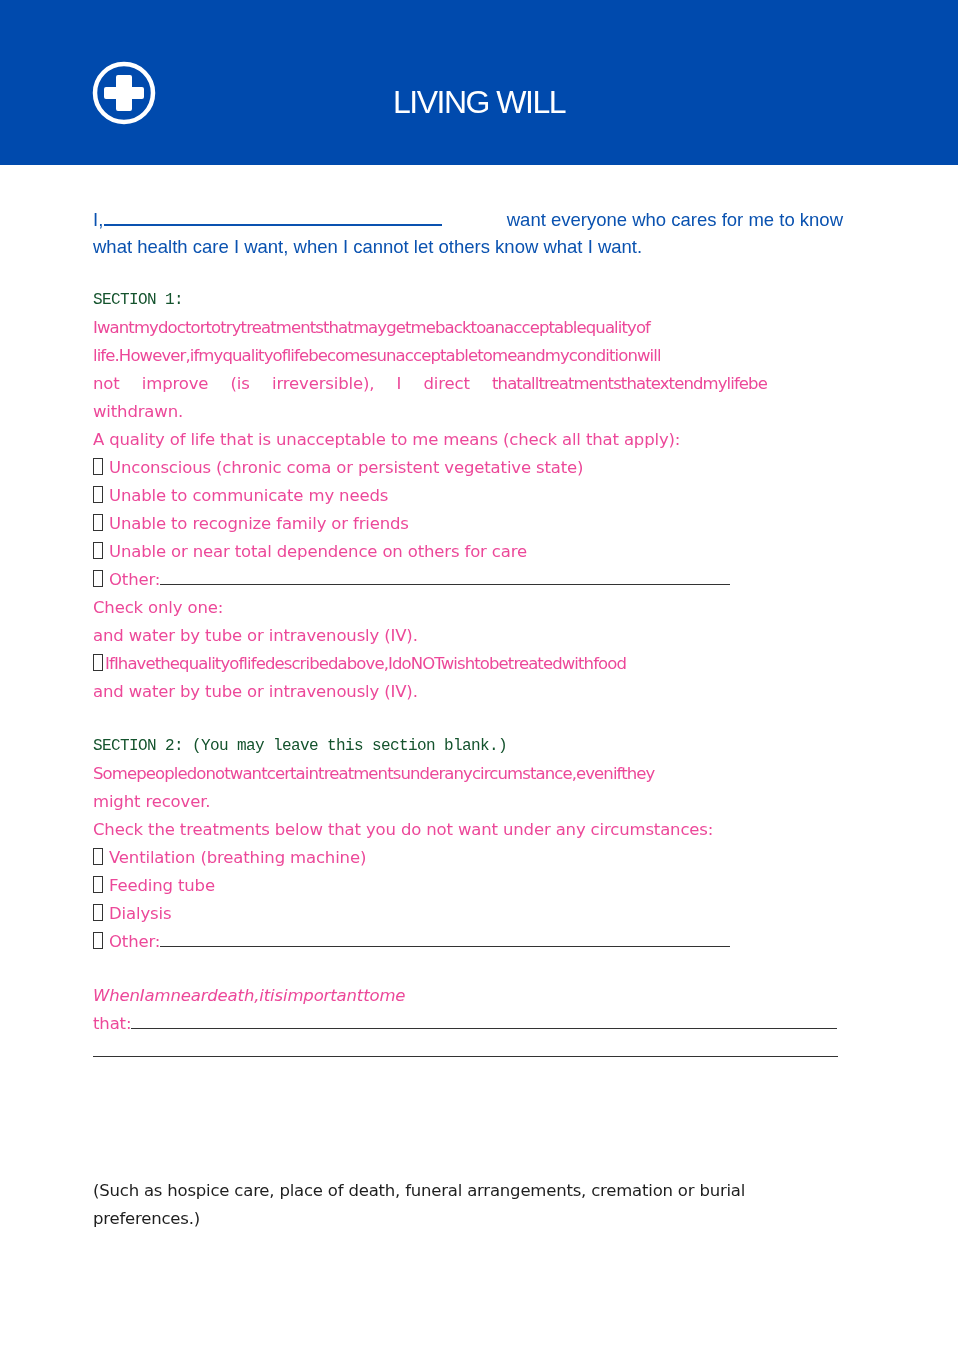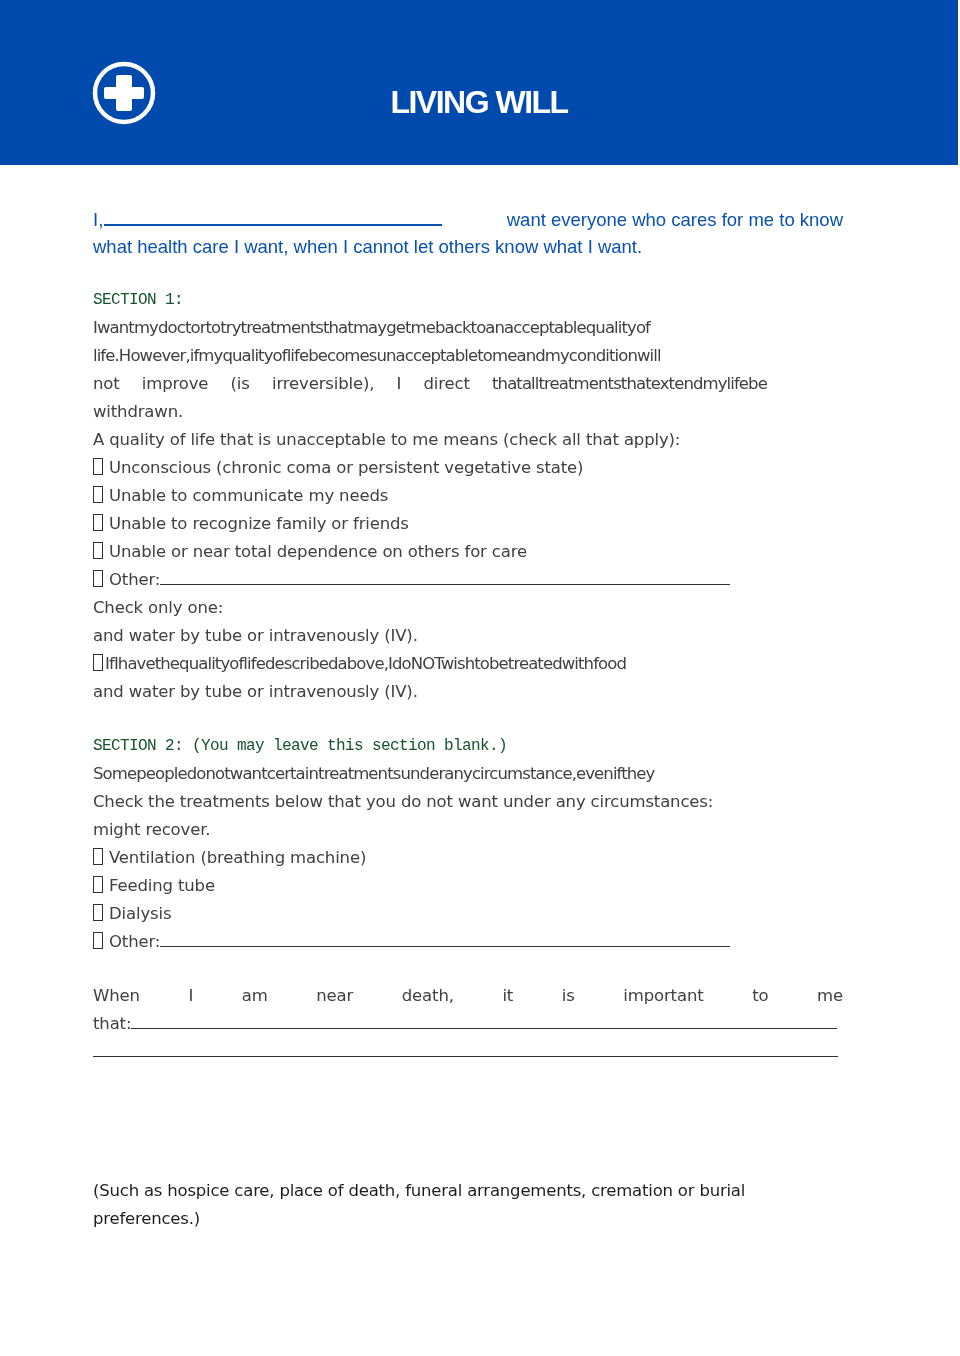--- a/index.html
+++ b/index.html
@@ -2,29 +2,29 @@
 <html><head>
   <meta charset="utf-8">
   <style>
     html, body { margin: 0; padding: 0; background: #ffffff; }
     body { width: 960px; height: 1356px; position: relative; overflow: hidden;
            font-family: "DejaVu Sans", sans-serif; color: #1a1a1a; }
     .header { position: absolute; left: 0; top: 0; width: 958px; height: 165px; background: #004aad; }
     .logo { position: absolute; left: 92px; top: 61px; width: 64px; height: 64px; }
     .title { position: absolute; left: 0; right: 0; top: 82px; text-align: center;
              color: #ffffff; font-family: "Liberation Sans", sans-serif; font-size: 32px;
-             letter-spacing: -1.5px; font-weight: bold; line-height: 40px; }
+             letter-spacing: -1.5px; font-weight: normal; line-height: 40px; }
     .content { position: absolute; left: 93px; top: 206px; width: 750px; }
     .intro { color: #0a52b0; font-family: "Liberation Sans", sans-serif; font-size: 18.5px; line-height: 27px; }
     .intro-line1 { display: flex; justify-content: space-between; white-space: nowrap; }
     .blank-name { display: inline-block; width: 338px; border-bottom: 2px solid #0a52b0; height: 17px; vertical-align: baseline; margin-left: 1px; }
     .sec-h { color: #14532d; font-family: Liberation Mono, monospace; font-size: 16px; letter-spacing: -0.6px; line-height: 28px; margin: 0; }
-    .p { font-family: "DejaVu Sans", sans-serif; font-size: 16.5px; line-height: 28px; color: #404040; margin: 0; white-space: nowrap; letter-spacing: -0.15px; }
+    .p { font-family: "DejaVu Sans", sans-serif; font-size: 16.5px; line-height: 28px; color: #ec4899; margin: 0; white-space: nowrap; letter-spacing: -0.15px; }
     .cond { letter-spacing: -0.9px; }
-    .justify-line { display: flex; justify-content: space-between; white-space: nowrap; }
+    .justify-line { display: flex; justify-content: flex-start; white-space: nowrap; font-style: italic; }
     .box { display: inline-block; width: 8px; height: 15px; border: 1px solid #333; vertical-align: -2px; margin-right: 6px; }
     .box.tight { margin-right: 2px; }
     .fill-line { display: inline-block; border-bottom: 1px solid #333; height: 18px; vertical-align: baseline; }
     .note { position: absolute; left: 93px; width: 750px; top: 1177px; 
             font-family: "DejaVu Sans", sans-serif; font-size: 16.5px; line-height: 28px; color: #1e1e1e; letter-spacing: -0.2px; }
   </style>
 </head>
 <body>
 
 <div class="header">
@@ -65,22 +65,22 @@
   <div class="p"><span class="box"></span><span>Unable or near total dependence on others for care</span></div>
   <div class="p"><span class="box"></span><span>Other:</span><span class="fill-line" style="width:570px"></span></div>
   <div class="p">Check only one:</div>
   <div class="p">and water by tube or intravenously (IV).</div>
   <div class="p cond"><span class="box tight"></span><span>IfIhavethequalityoflifedescribedabove,IdoNOTwishtobetreatedwithfood</span></div>
   <div class="p">and water by tube or intravenously (IV).</div>
 
   <div style="height:26px"></div>
   <div class="sec-h">SECTION 2: (You may leave this section blank.)</div>
   <div class="p cond">Somepeopledonotwantcertaintreatmentsunderanycircumstance,evenifthey</div>
+  <div class="p">might recover.</div>
   <div class="p">Check the treatments below that you do not want under any circumstances:</div>
-  <div class="p">might recover.</div>
   <div class="p"><span class="box"></span><span>Ventilation (breathing machine)</span></div>
   <div class="p"><span class="box"></span><span>Feeding tube</span></div>
   <div class="p"><span class="box"></span><span>Dialysis</span></div>
   <div class="p"><span class="box"></span><span>Other:</span><span class="fill-line" style="width:570px"></span></div>
 
   <div style="height:26px"></div>
   <div class="p justify-line">
     <span>When</span>
     <span>I</span>
     <span>am</span>

